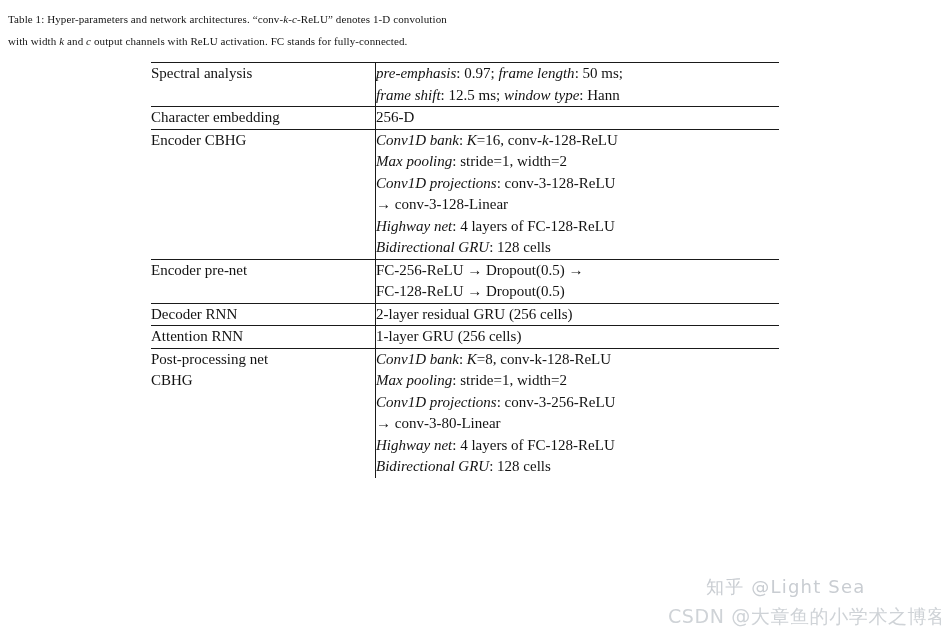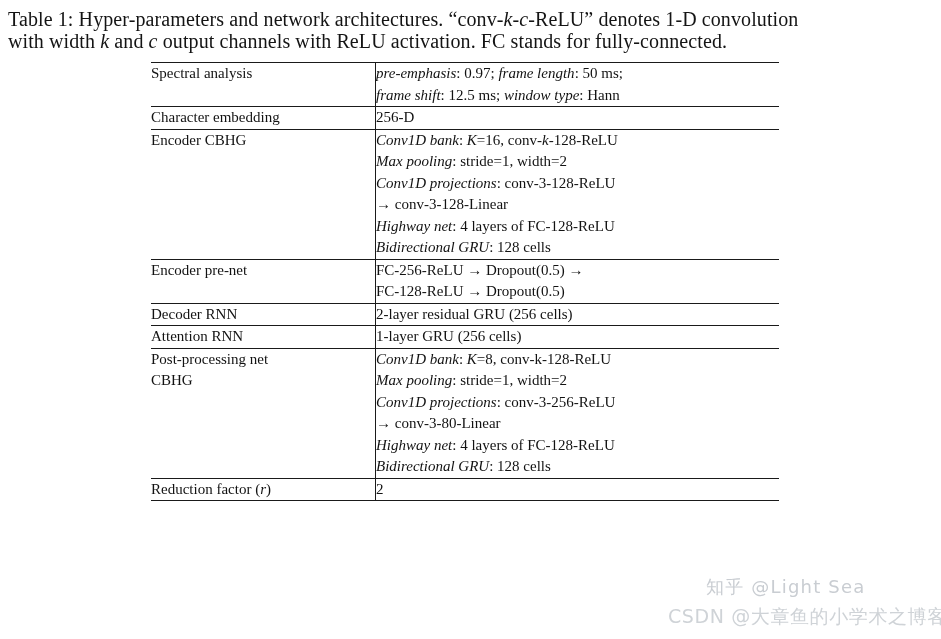--- a/index.html
+++ b/index.html
@@ -16,21 +16,21 @@
     color: #111111;
     -webkit-font-smoothing: antialiased;
   }
 
   
   #caption {
     position: absolute;
     left: 8px;
     top: 8px;
     width: 925px;
-    font-size: 20px;
+    font-size: 11px;
     line-height: 22px;
     color: #141414;
     letter-spacing: 0.1px;
   }
   #caption .ln { display: block; white-space: nowrap; }
   .it { font-style: italic; }
 
   
   #hp-table {
     position: absolute;
@@ -160,25 +160,17 @@
         </td>
         <td class="v">
           <span class="line"><span style="font-style: italic;">Conv1D bank</span><span>:  </span><span style="font-style: italic;">K</span><span>=8, conv-k-128-ReLU</span></span>
           <span class="line"><span style="font-style: italic;">Max pooling</span><span>: stride=1, width=2</span></span>
           <span class="line"><span style="font-style: italic;">Conv1D projections</span><span>: conv-3-256-ReLU</span></span>
           <span class="line"><span>→ conv-3-80-Linear</span></span>
           <span class="line"><span style="font-style: italic;">Highway net</span><span>: 4 layers of FC-128-ReLU</span></span>
           <span class="line"><span style="font-style: italic;">Bidirectional GRU</span><span>: 128 cells</span></span>
         </td>
       </tr>
-      <tr class="r last-border">
-        <td class="k">
-          <span class="line"><span>Reduction factor (</span><span style="font-style: italic;">r</span><span>)</span></span>
-        </td>
-        <td class="v">
-          <span class="line"><span>2</span></span>
-        </td>
-      </tr>
     </tbody>
 </table>
 
 <div class="wm" id="wm-zhihu">知乎 @Light Sea</div>
 <div class="wm" id="wm-csdn">CSDN @大章鱼的小学术之博客</div>
 
 </body></html>

